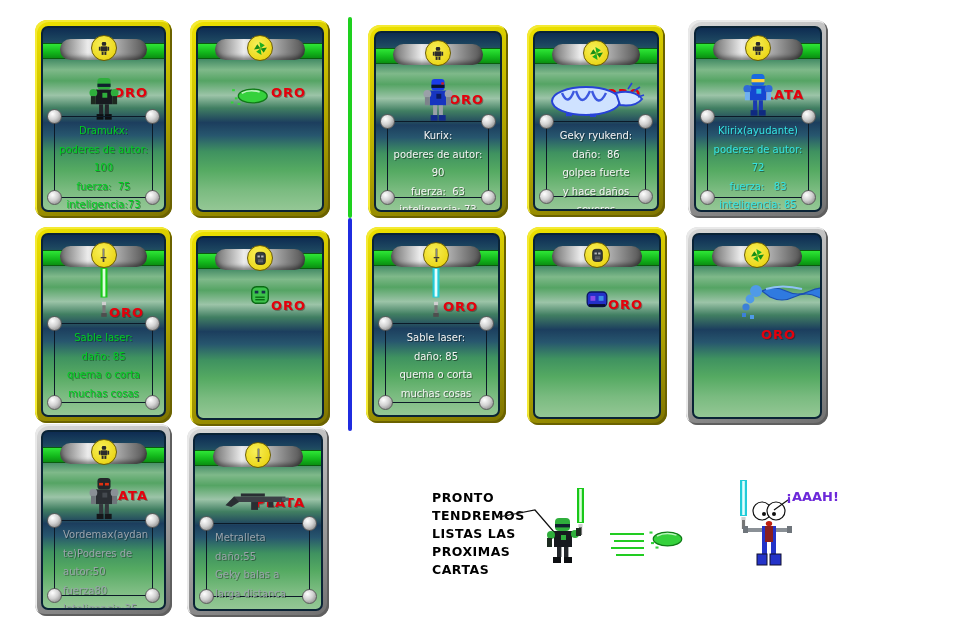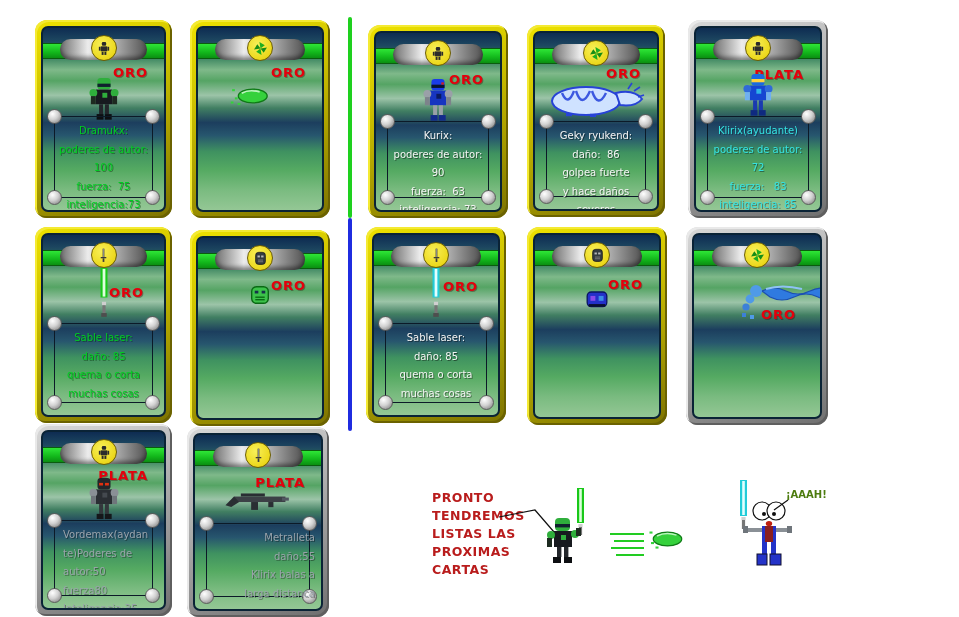--- a/index.html
+++ b/index.html
@@ -21,21 +21,21 @@
   .bar{position:absolute;left:0;right:0;top:15px;height:14px;
        background:linear-gradient(180deg,#2ee636,#12b71b 60%,#0b8f12);
        border-top:1px solid #0a5c0e;border-bottom:1px solid #0a5c0e;}
   .oval{position:absolute;top:11px;left:14%;width:72%;height:21px;border-radius:11px;
         background:linear-gradient(90deg,#6e6e6e,#ececec 32%,#bdbdbd 58%,#525252);
         box-shadow:inset 0 -3px 4px rgba(0,0,0,.45);}
   .icon-circle{position:absolute;top:7px;left:50%;transform:translateX(-50%);
         width:26px;height:26px;border-radius:50%;background:radial-gradient(circle at 40% 35%,#f8ef58,#ecd81c 70%,#cdb400);
         border:1.5px solid #6d5e00;display:flex;align-items:center;justify-content:center;box-sizing:border-box;}
   .rank{position:absolute;right:16px;font-weight:bold;font-size:13px;letter-spacing:1px;
-        color:#e4000c;text-shadow:1px 1px 0 rgba(60,0,0,.35);}
+        color:#e4000c;text-shadow:1px 1px 0 rgba(60,0,0,.35);margin-top:20px;}
   .art{position:absolute;left:50%;transform:translateX(-50%);}
   .plate{position:absolute;left:11px;right:11px;top:88px;bottom:12px;border:1.5px solid #0c1a28;}
   .rivet{position:absolute;width:15px;height:15px;border-radius:50%;
          background:radial-gradient(circle at 35% 30%,#ffffff,#d2d2d2 45%,#8d8d8d 85%);
          border:1px solid #5c5c5c;box-sizing:border-box;}
   .tl{left:-8px;top:-8px}.tr{right:-8px;top:-8px}.bl{left:-8px;bottom:-8px}.br{right:-8px;bottom:-8px}
   .lines{position:absolute;left:-6px;right:-6px;top:5px;text-align:center;
          font-weight:normal;font-size:10px;line-height:18.5px;}
   .line{white-space:pre;}
   .t-green{color:#00cc22;text-shadow:1px 1px 0 rgba(0,40,0,.45);}
@@ -43,22 +43,22 @@
   .t-cyan{color:#35e3e3;text-shadow:1px 1px 0 rgba(0,30,40,.45);}
   .t-gray{color:#99a2aa;text-shadow:1px 1px 0 rgba(0,0,0,.35);}
 
   
   .div-seg{position:absolute;width:4px;border-radius:2px;}
   .div-green{left:348px;top:17px;height:201px;background:#1ed01e;}
   .div-blue{left:348px;top:218px;height:213px;background:#1f2ce0;}
 
   
   .announce{position:absolute;left:432px;top:489px;font-weight:bold;font-size:12.5px;
-            line-height:18px;letter-spacing:.5px;color:#b91c1c;}
-  .scream{position:absolute;left:786px;top:489px;font-weight:bold;font-size:10px;color:#4d7c0f;}
+            line-height:18px;letter-spacing:.5px;color:#000000;}
+  .scream{position:absolute;left:786px;top:489px;font-weight:bold;font-size:13px;color:#6d28d9;}
   svg{display:block;}
 </style>
 </head>
 <body>
 
 <div class="canvas">
 
   <div class="div-seg div-green"></div>
   <div class="div-seg div-blue"></div>
 
@@ -504,24 +504,24 @@
             <rect x="16" y="7.6" width="4" height="4.6" fill="#2a2e33"></rect>
             <rect x="26" y="7.6" width="3" height="3" fill="#2a2e33"></rect>
             <rect x="34" y="5" width="4" height="1.8" fill="#515760"></rect>
           </svg>
       </div>
       <div class="plate">
         <span class="rivet tl"></span>
           <span class="rivet tr"></span>
           <span class="rivet bl"></span>
           <span class="rivet br"></span>
-        <div class="lines t-gray" style="text-align:right;padding-left:14px">
+        <div class="lines t-gray" style="text-align:left;padding-left:14px">
           <div class="line">Metralleta</div>
           <div class="line">daño:55</div>
-          <div class="line">Klirix balas a</div>
+          <div class="line">Geky balas a</div>
           <div class="line">larga distanca</div>
         </div>
       </div>
     </div>
   </div>
 
   <div class="announce">
     <div class="line">PRONTO</div>
     <div class="line">TENDREMOS</div>
     <div class="line">LISTAS LAS</div>

